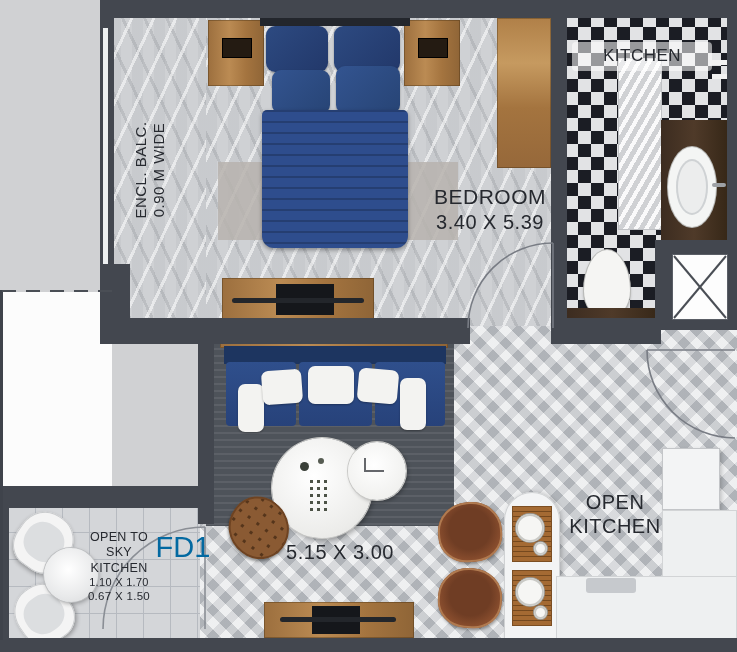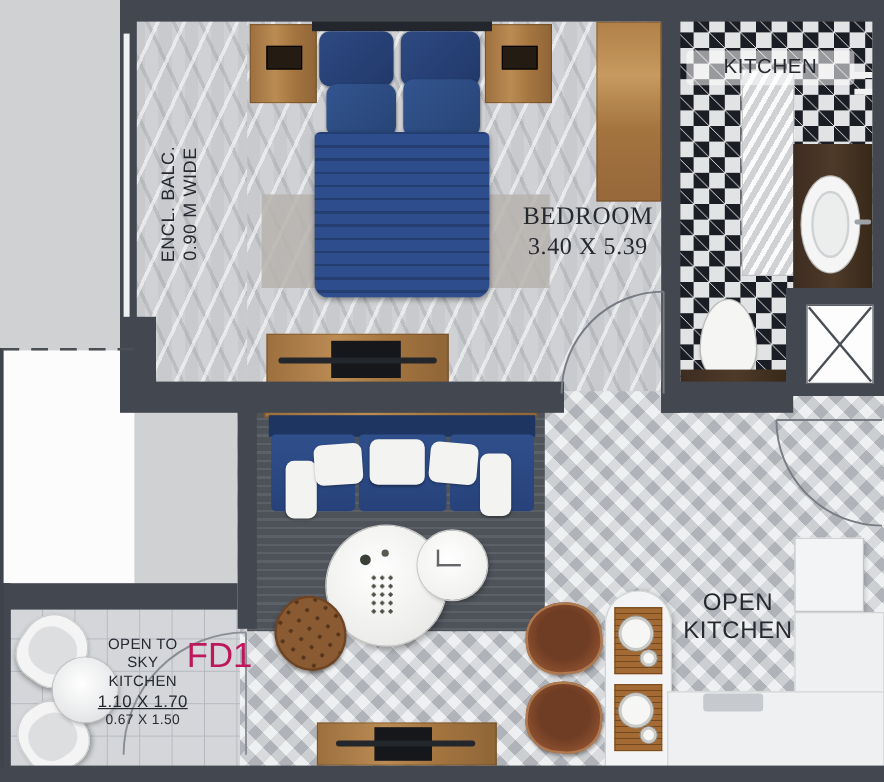--- a/index.html
+++ b/index.html
@@ -174,40 +174,41 @@
     <line x1="2" y1="291" x2="112" y2="291" stroke="#4a4e55" stroke-width="2" stroke-dasharray="14 10"></line>
     <line x1="674" y1="256" x2="726" y2="318" stroke="#4a4e55" stroke-width="2"></line>
     <line x1="726" y1="256" x2="674" y2="318" stroke="#4a4e55" stroke-width="2"></line>
   </svg>
 
   <div class="label" style="left:72px;top:150px;width:160px;height:40px;transform:rotate(-90deg);font-size:15px;">
     <div>ENCL. BALC.</div>
     <div>0.90 M WIDE</div>
   </div>
 
-  <div class="label" style="left:390px;top:168px;width:200px;font-size:21px;font-family:Liberation Serif, serif;">
+  <div class="label" style="left:390px;top:184px;width:200px;font-size:21px;">
     <div>BEDROOM</div>
     <div style="font-size:20px;">3.40 X 5.39</div>
   </div>
 
   <div class="label" style="left:572px;top:42px;width:140px;font-size:17px;background:rgba(255,255,255,.55);border-radius:4px;padding:4px 0;">
     <div>KITCHEN</div>
   </div>
 
   <div class="label" style="left:235px;top:540px;width:210px;font-size:21px;">
+    <div style="font-size:20px;">5.15 X 3.00</div>
   </div>
 
   <div class="label" style="left:550px;top:490px;width:130px;font-size:20px;">
     <div>OPEN</div>
     <div>KITCHEN</div>
   </div>
 
   <div class="label" style="left:72px;top:530px;width:94px;font-size:12.5px;letter-spacing:.3px;">
     <div>OPEN TO</div>
     <div>SKY</div>
     <div>KITCHEN</div>
-    <div style="font-size:14px;text-decoration:underline;">1.10 X 1.70</div>
+    <div style="font-size:11px;">1.10 X 1.70</div>
     <div style="font-size:11.5px;">0.67 X 1.50</div>
   </div>
 
-  <div class="label" style="left:148px;top:530px;width:70px;font-size:29px;color:#be185d;letter-spacing:0;">FD1</div>
+  <div class="label" style="left:148px;top:530px;width:70px;font-size:29px;color:#0369a1;letter-spacing:0;">FD1</div>
 
 </div>
 
 </body></html>

